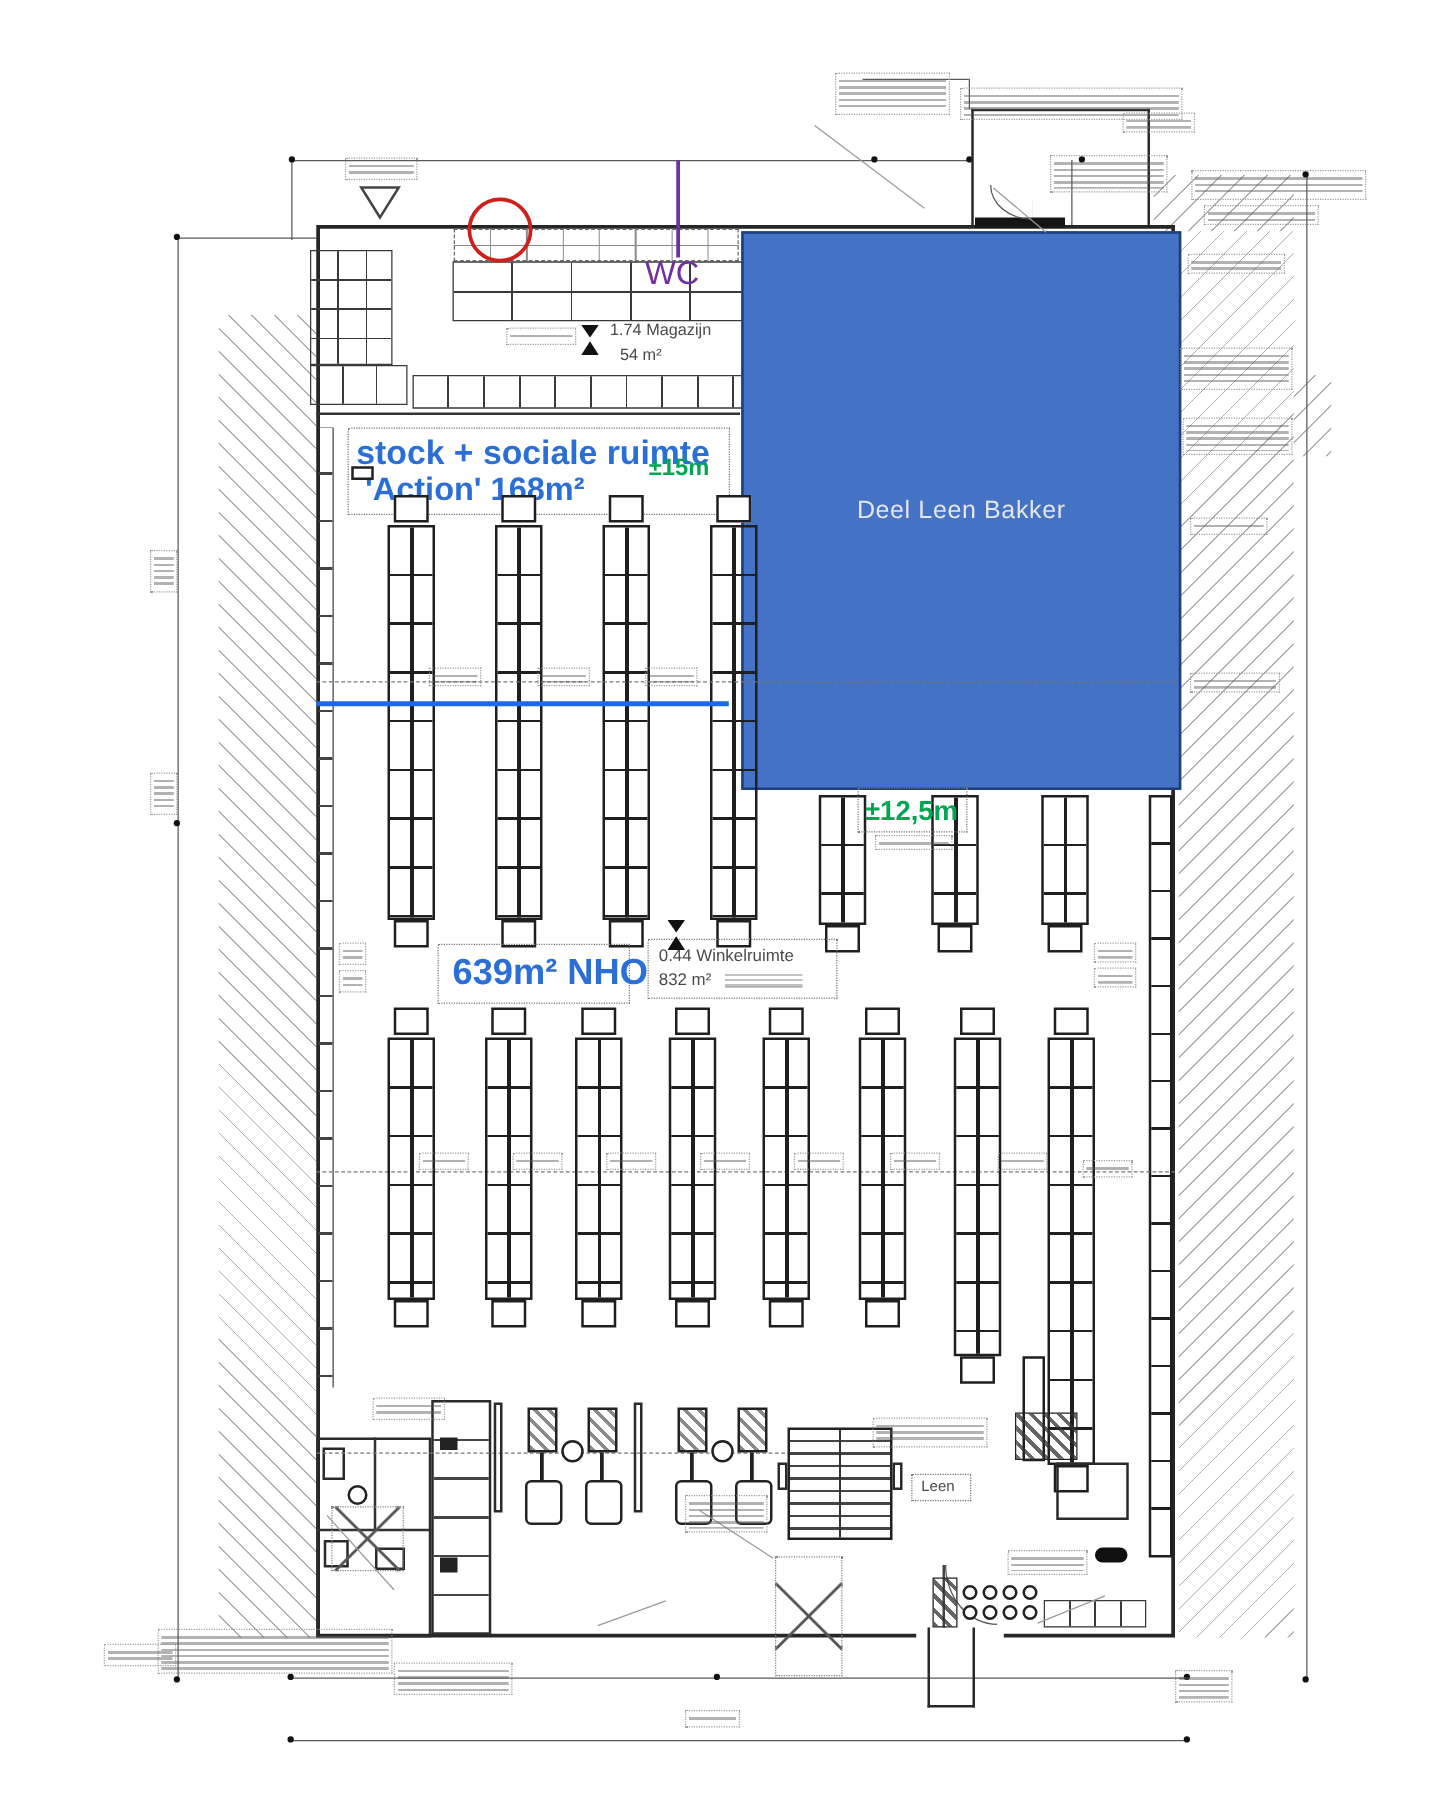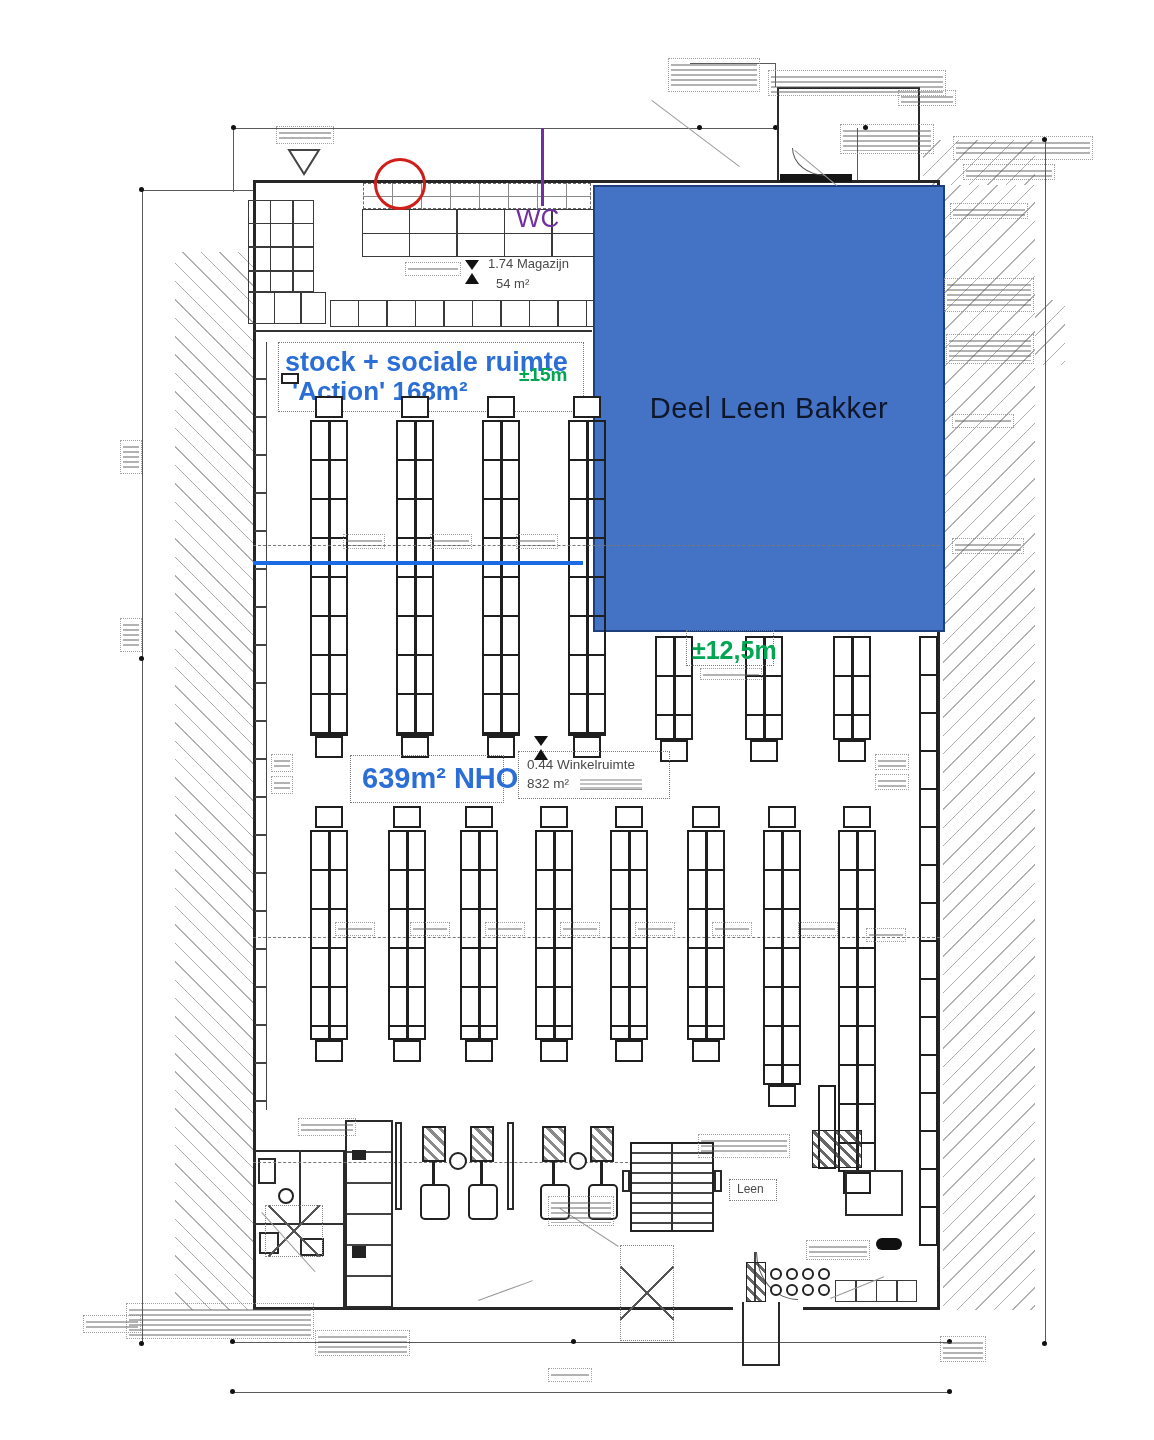--- a/index.html
+++ b/index.html
@@ -49,21 +49,21 @@
   .lead{height:1px;background:#9a9a9a;transform-origin:0 0;}
   .circle{border:2px solid #222;border-radius:50%;background:#fff;}
   
   .t-blue{color:#2B6FD6;font-weight:bold;white-space:nowrap;}
   .t-green{color:#00A651;font-weight:bold;white-space:nowrap;}
   .t-purple{color:#7030A0;font-weight:normal;white-space:nowrap;}
   .t-grey{color:#4a4a4a;white-space:nowrap;}
   .dotted-box{border:1.5px dotted #7a7a7a;}
   #overlay-box{display:flex;align-items:center;justify-content:center;
      background:#4472C4;border:2px solid #1e3f7d;}
-  #overlay-box span{color:#0f172a;font-size:29px;letter-spacing:.5px;}
+  #overlay-box span{color:#e5e5e5;font-size:20px;letter-spacing:.5px;}
   .smudge{background:repeating-linear-gradient(180deg,rgba(100,100,100,.5) 0 2px,transparent 2px 4px);
      border-bottom:1px solid #777;opacity:.8;}
 </style>
 </head>
 <body>
 
 <div id="sheet">
 
   <div class="abs hatchL" style="left:175px;top:252px;width:78px;height:1058px"></div>
   <div class="abs hatchR" style="left:943px;top:185px;width:92px;height:1125px"></div>
@@ -152,21 +152,21 @@
   <div class="abs cap" style="left:750px;top:740px"></div>
   <div class="abs cap" style="left:838px;top:740px"></div>
 
   <div class="abs rackn" style="left:919px;top:636px;height:610px"></div>
 
   <div class="abs dash" style="left:253px;top:545px;width:687px"></div>
   <div class="abs" style="left:253px;top:561px;width:330px;height:4px;background:#1D6AE5"></div>
   <div class="abs dash" style="left:253px;top:937px;width:687px"></div>
 
   <div class="abs dotted-box" style="left:686px;top:630px;width:88px;height:36px"></div>
-  <div class="abs t-green" style="left:692px;top:636px;font-size:25px">±12,5m</div>
+  <div class="abs t-green" style="left:692px;top:636px;font-size:22px">±12,5m</div>
 
   <div class="abs dotted-box" style="left:350px;top:755px;width:154px;height:48px"></div>
   <div class="abs t-blue" style="left:362px;top:762px;font-size:29px">639m² NHO</div>
   <div class="abs dotted-box" style="left:518px;top:751px;width:152px;height:48px"></div>
   <div class="abs t-grey" style="left:527px;top:757px;font-size:13.5px">0.44 Winkelruimte</div>
   <div class="abs t-grey" style="left:527px;top:776px;font-size:13.5px">832 m²</div>
   <div class="abs smudge" style="left:580px;top:779px;width:62px;height:11px"></div>
   <svg class="abs" style="left:534px;top:736px" width="14" height="24">
       <polygon points="0,0 14,0 7,10" fill="#111"></polygon>
       <polygon points="7,13 0,24 14,24" fill="#111"></polygon>

